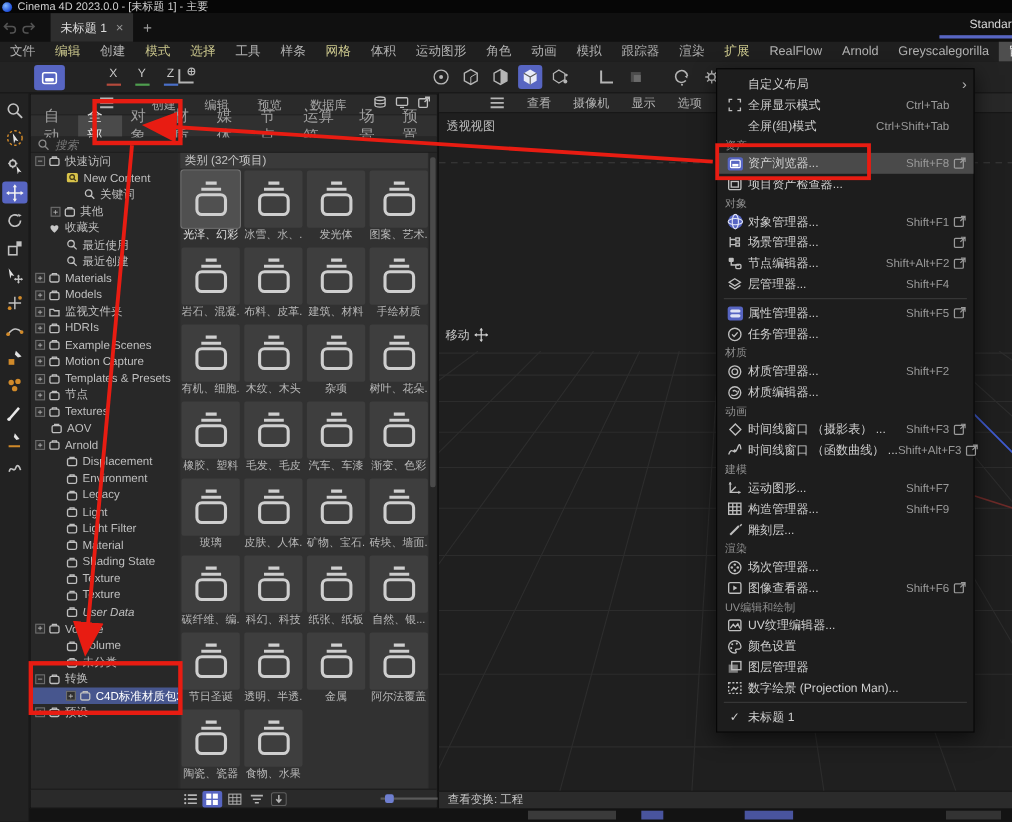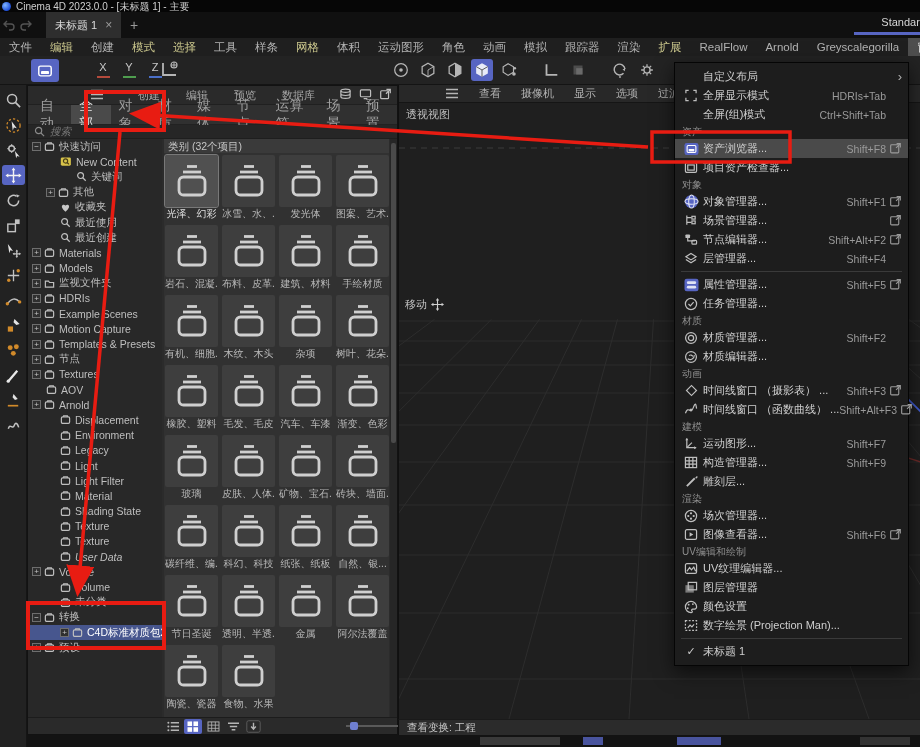--- a/index.html
+++ b/index.html
@@ -88,21 +88,21 @@
   #vp-label { position:absolute; left:7px; top:22px; font-size:11px; color:#bdbdbd; }
   #vp-hint { position:absolute; left:6px; top:212px; font-size:11px; color:#c6c6c6; display:flex; align-items:center; gap:4px; }
   #vp-grid { position:absolute; left:0; top:0; }
 
   
   #status-right { left:398px; top:719px; width:522px; height:16px; background:#2b2b2b; border-top:1px solid #1a1a1a; border-left:1px solid #101010; font-size:10.5px; color:#c6c6c6; line-height:15px; padding-left:8px; }
   #bottomstrip { left:27px; top:735px; width:893px; height:12px; background:#131313; }
   #bottomstrip .blk { position:absolute; top:2px; height:8px; }
 
   
-  #windowmenu { left:651px; top:62px; width:235px; background:#1d1d1d; border:1px solid #050505; box-shadow:0 6px 18px rgba(0,0,0,.6); padding:4px 0; z-index:40;margin-left:23px; }
+  #windowmenu { left:651px; top:62px; width:235px; background:#1d1d1d; border:1px solid #050505; box-shadow:0 6px 18px rgba(0,0,0,.6); padding:4px 0; z-index:40; }
   .wm-item { height:19px; display:flex; align-items:center; padding:0 6px; }
   .wm-item.hl { background:#4a4a4a; }
   .wm-icon { width:20px; flex:none; display:flex; align-items:center; justify-content:center; }
   .wm-label { font-size:11px; color:#cfcfcf; margin-left:2px; white-space:nowrap; }
   .wm-short { margin-left:auto; font-size:10.5px; color:#9a9a9a; white-space:nowrap; }
   .wm-ext { width:16px; flex:none; display:flex; justify-content:flex-end; }
   .wm-sub { margin-left:auto; color:#b0b0b0; font-size:13px; line-height:12px; }
   .wm-header { height:15px; font-size:10px; color:#8f8f8f; padding-left:7px; display:flex; align-items:flex-end; }
   .wm-div { height:1px; background:#3a3a3a; margin:3px 6px; }
   .wm-check { width:20px; flex:none; text-align:center; color:#cccccc; font-size:11px; }
@@ -437,21 +437,21 @@
             <span class="ic">
               <svg width="11" height="11" viewBox="0 0 12 12">
                 <path d="M4 3.2 V1.9 h4 v1.3" fill="none" stroke="#bfbfbf" stroke-width="1.3"></path>
                 <rect x="1.5" y="3.2" width="9" height="7" rx="1.4" fill="none" stroke="#bfbfbf" stroke-width="1.3"></rect>
               </svg>
             </span>
             <span>其他</span>
           </span>
         </div>
         <div class="trow">
-          <span class="inner" style="padding-left: 18px; font-family: Liberation Serif, serif;">
+          <span class="inner" style="padding-left: 2px; font-family: Liberation Serif, serif;">
             <span class="sp"></span>
             <span class="ic">
               <svg width="11" height="11" viewBox="0 0 12 12">
                 <path d="M6 10.5 C1.8 7.4 1 4 3.4 3.1 C5 2.5 6 4 6 4 C6 4 7 2.5 8.6 3.1 C11 4 10.2 7.4 6 10.5 Z" fill="#c8c8c8"></path>
               </svg>
             </span>
             <span>收藏夹</span>
           </span>
         </div>
         <div class="trow">
@@ -1221,21 +1221,21 @@
       <span class="wm-label">自定义布局</span>
       <span class="wm-sub">›</span>
     </div>
     <div class="wm-item">
       <span class="wm-icon">
         <svg width="14" height="13" viewBox="0 0 14 14">
           <path d="M1.5 4.5 v-3 h3 M9.5 1.5 h3 v3 M12.5 9.5 v3 h-3 M4.5 12.5 h-3 v-3" fill="none" stroke="#bfbfbf" stroke-width="1.3"></path>
         </svg>
       </span>
       <span class="wm-label">全屏显示模式</span>
-      <span class="wm-short">HDRIs+Tab</span>
+      <span class="wm-short">Ctrl+Tab</span>
       <span class="wm-ext"></span>
     </div>
     <div class="wm-item">
       <span class="wm-icon"></span>
       <span class="wm-label">全屏(组)模式</span>
       <span class="wm-short">Ctrl+Shift+Tab</span>
       <span class="wm-ext"></span>
     </div>
     <div class="wm-header">资产</div>
     <div class="wm-item hl">
@@ -1487,39 +1487,39 @@
           <rect x="1.5" y="1.8" width="12" height="10.4" rx="1.5" fill="none" stroke="#bfbfbf" stroke-width="1.3"></rect>
           <path d="M3 10 L6 6 L8 8.5 L10.5 5.5 L12.5 10" fill="none" stroke="#bfbfbf" stroke-width="1.3"></path>
         </svg>
       </span>
       <span class="wm-label">UV纹理编辑器...</span>
       <span class="wm-short"></span>
       <span class="wm-ext"></span>
     </div>
     <div class="wm-item">
       <span class="wm-icon">
-        <svg width="14" height="13" viewBox="0 0 15 14">
-          <rect x="1.5" y="4.5" width="9" height="8" fill="#7a7a7a"></rect>
-          <rect x="4.5" y="1.5" width="9" height="8" fill="none" stroke="#bfbfbf" stroke-width="1.3"></rect>
-        </svg>
-      </span>
-      <span class="wm-label">图层管理器</span>
-      <span class="wm-short"></span>
-      <span class="wm-ext"></span>
-    </div>
-    <div class="wm-item">
-      <span class="wm-icon">
         <svg width="14" height="14" viewBox="0 0 15 15">
           <path d="M7.5 1.5 a6 6 0 1 0 0 12 c1.5 0 1.8 -1 1 -1.8 c-.8 -.8 -.2 -2 1 -2 h1.8 a2.2 2.2 0 0 0 2.2 -2.4 A6 6 0 0 0 7.5 1.5 Z" fill="none" stroke="#bfbfbf" stroke-width="1.3"></path>
           <circle cx="5" cy="5" r="1" fill="#bfbfbf"></circle>
           <circle cx="9.5" cy="4.4" r="1" fill="#bfbfbf"></circle>
           <circle cx="4" cy="8.8" r="1" fill="#bfbfbf"></circle>
         </svg>
       </span>
       <span class="wm-label">颜色设置</span>
+      <span class="wm-short"></span>
+      <span class="wm-ext"></span>
+    </div>
+    <div class="wm-item">
+      <span class="wm-icon">
+        <svg width="14" height="13" viewBox="0 0 15 14">
+          <rect x="1.5" y="4.5" width="9" height="8" fill="#7a7a7a"></rect>
+          <rect x="4.5" y="1.5" width="9" height="8" fill="none" stroke="#bfbfbf" stroke-width="1.3"></rect>
+        </svg>
+      </span>
+      <span class="wm-label">图层管理器</span>
       <span class="wm-short"></span>
       <span class="wm-ext"></span>
     </div>
     <div class="wm-item">
       <span class="wm-icon">
         <svg width="14" height="13" viewBox="0 0 15 14">
           <rect x="1.5" y="1.8" width="12" height="10.4" fill="none" stroke="#bfbfbf" stroke-width="1.3" stroke-dasharray="2 1.6"></rect>
           <path d="M4 9.5 L6.5 6.5 L8.5 8.5 L10.8 5.8" fill="none" stroke="#bfbfbf" stroke-width="1.3"></path>
         </svg>
       </span>

